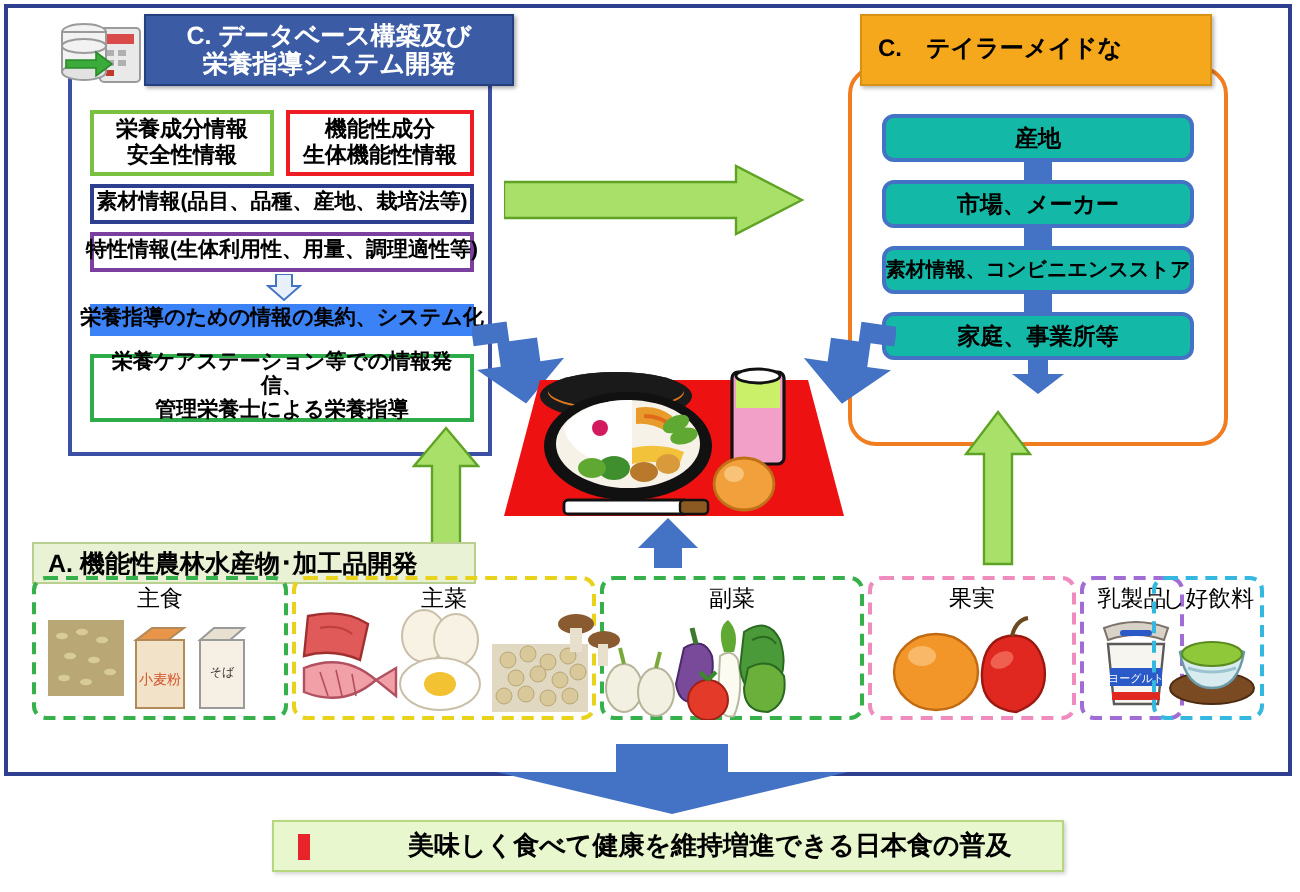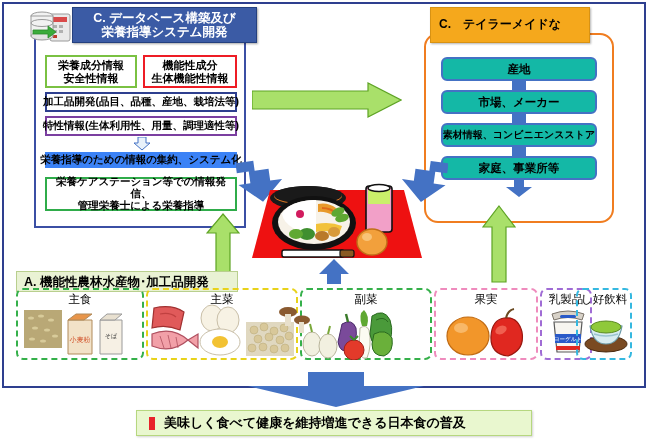--- a/index.html
+++ b/index.html
@@ -50,21 +50,21 @@
   .box-care {left:45px;top:177px;width:192px;height:34px;border:2px solid #2fac4a;font-size:10.5px;font-weight:bold;}
 
   .small-down-arrow{position:absolute;left:133px;top:137px;width:18px;height:14px;}
 
   
   .right-round{
     position:absolute;left:424px;top:33px;width:190px;height:190px;
     border:2px solid #f07d20;border-radius:14px;box-sizing:border-box;background:transparent;
   }
   .hdr-c2{
-    left:430px;top:7px;width:160px;height:36px;
+    left:430px;top:7px;width:176px;height:36px;
     background:#f5a81c;border:1px solid #d89213;
     color:#000;font-size:12px;font-weight:bold;
     justify-content:flex-start;padding-left:8px;text-align:left;
     box-shadow:1px 1px 2px rgba(0,0,0,.3);
   }
   .rbox{
     position:absolute;box-sizing:border-box;
     left:441px;width:156px;height:24px;
     border:2px solid #4472c4;border-radius:6px;background:#14b8a6;
     display:flex;align-items:center;justify-content:center;
@@ -112,20 +112,21 @@
   .fc-dairy2{left:540px; width:52px;border-color:#a06cd5;}
   .fc-drink2{left:576px; width:56px;border-color:#35b8e0;}
 
   
   .banner{
     position:absolute;left:136px;top:410px;width:396px;height:26px;
     box-sizing:border-box;background:#e9f7cf;border:1px solid #b6d77f;
     display:flex;align-items:center;padding-left:12px;
     font-size:13px;font-weight:bold;color:#000;
     box-shadow:1px 1px 2px rgba(0,0,0,.18);
+    gap:40px;
   }
   .banner .bullet{
     width:6px;height:13px;background:#e8232a;margin-right:9px;flex:none;
   }
   .nowrap{white-space:nowrap;}
 </style>
 </head>
 <body>
 
 <div id="root">
@@ -165,21 +166,21 @@
     </div>
   </div>
 
   <div class="tbox box-func">
     <div>
       <div>機能性成分</div>
       <div>生体機能性情報</div>
     </div>
   </div>
 
-  <div class="tbox box-mat nowrap">加工品開発(品目、品種、産地、栽培法等)</div>
+  <div class="tbox box-mat nowrap">素材情報(品目、品種、産地、栽培法等)</div>
   <div class="tbox box-char nowrap">特性情報(生体利用性、用量、調理適性等)</div>
 
   <svg class="small-down-arrow" viewBox="0 0 18 14">
     <path d="M5 0 L13 0 L13 6 L17 6 L9 13 L1 6 L5 6 Z" fill="#e8f1fa" stroke="#4472c4" stroke-width="1"></path>
   </svg>
 
   <div class="tbox box-sys nowrap">栄養指導のための情報の集約、システム化</div>
 
   <div class="tbox box-care">
     <div>

